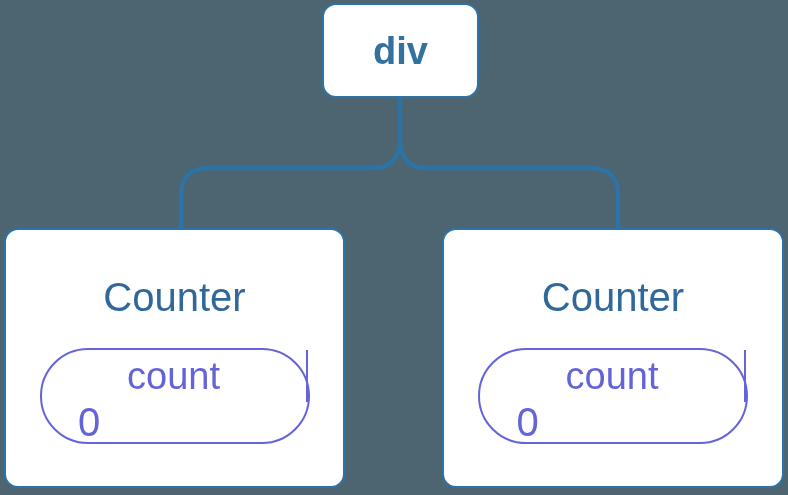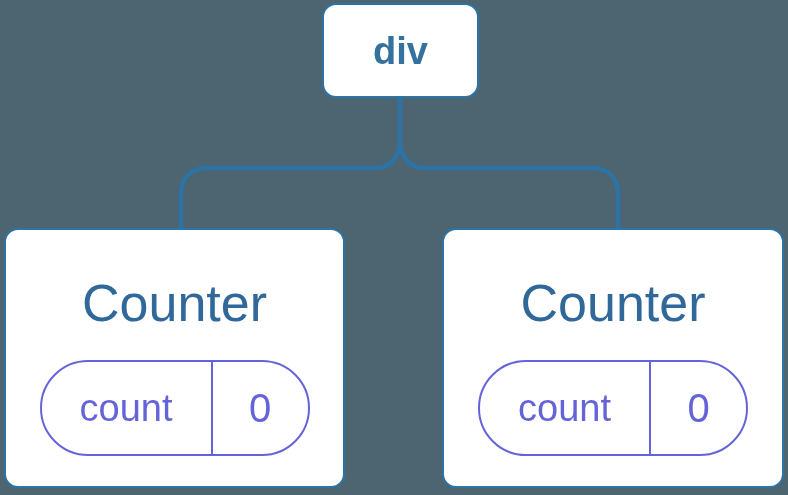--- a/index.html
+++ b/index.html
@@ -59,36 +59,37 @@
     border: 2px solid var(--line, #2D73A5);
     border-radius: 14px;
     display: flex;
     flex-direction: column;
     align-items: center;
   }
   .card-left  { left: 4px;   width: 341px; }
   .card-right { left: 442px; width: 342px; }
   .card-title {
     margin-top: 47px;
-    font-size: 52px;
+    font-size: 40px;
     font-weight: 500;
     line-height: 1;
     color: var(--title-text, #30689A);
   }
   
   .pill {
     margin-top: 31px;
     width: 270px;
     height: 96px;
     box-sizing: border-box;
     border: 2px solid var(--state-accent, #6464D8);
     border-radius: 50px;
     display: flex;
     color: var(--state-accent, #6464D8);
     background: transparent;
+    flex-direction: column;
   }
   .pill-key {
     flex: 1;
     display: flex;
     align-items: center;
     justify-content: center;
     font-size: 38px;
     line-height: 1;
     border-right: 2px solid var(--state-accent, #6464D8);
   }

